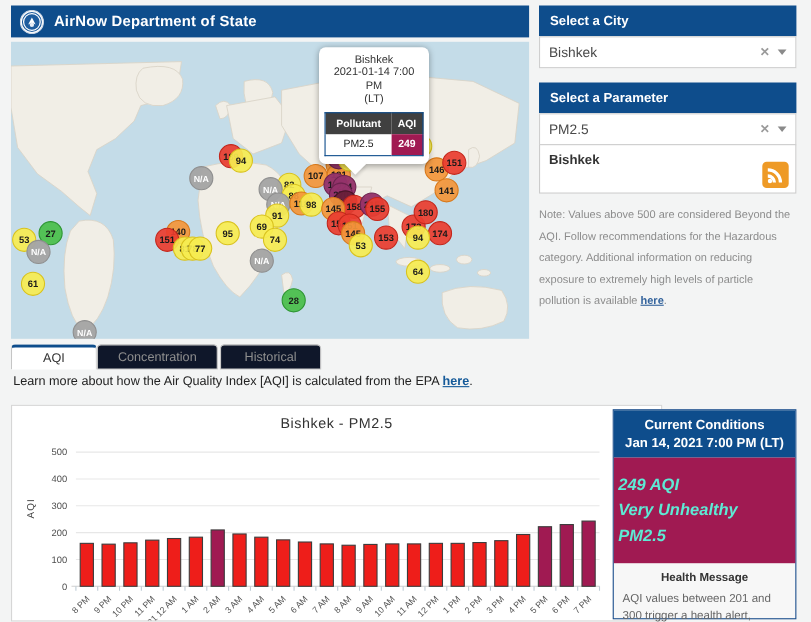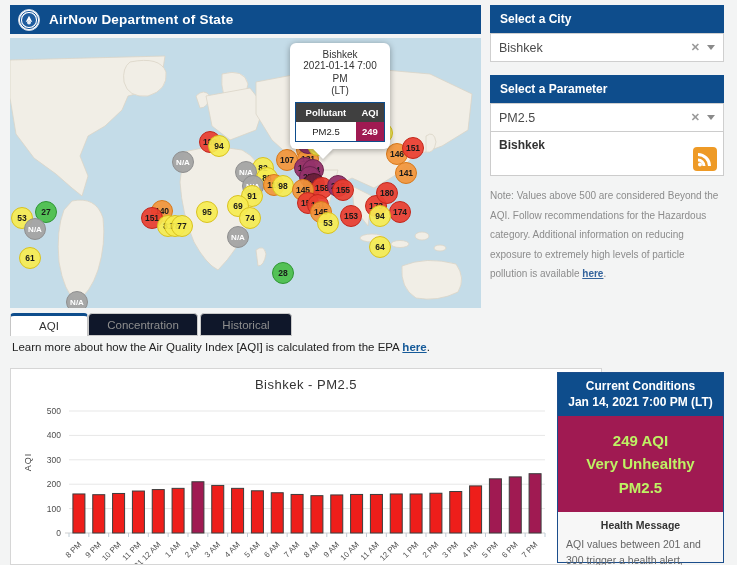--- a/index.html
+++ b/index.html
@@ -82,21 +82,21 @@
     transform:rotate(-90deg); letter-spacing:1px; }
   #chart-svg { position:absolute; left:0; top:0; }
 
   
   #cc-panel { position:absolute; left:557px; top:372px; width:167px; height:191px;
     border:1px solid #1B4E8C; background:#F7F7F7; }
   #cc-head { background:#0E4D8C; color:#fff; text-align:center; padding:6px 4px 7px; }
   #cc-head .l1 { font-size:12px; font-weight:bold; }
   #cc-head .l2 { font-size:9.5px; font-weight:bold; margin-top:2px; }
   #cc-head .l3 { font-size:12px; font-weight:bold; margin-top:2px; }
-  #cc-aqi { background:#A01A52; color:#bef264; text-align:center; padding:13px 4px; }
+  #cc-aqi { background:#A01A52; color:#5eead4; text-align:left; padding:13px 4px;font-style:italic; }
   #cc-aqi div { font-size:15px; font-weight:bold; line-height:1.55; }
   #cc-health { padding:7px 8px; }
   #cc-health .ht { font-size:10.5px; font-weight:bold; color:#333; text-align:center; }
   #cc-health .hb { font-size:10.5px; color:#666; line-height:1.55; margin-top:5px; }
 </style>
 </head>
 <body>
 
 <div id="app-header">
   <span style="display:flex;">
@@ -180,21 +180,21 @@
       <div class="marker cat-unhealthy" style="left: 341px; top: 178px;">153</div>
       <div class="marker cat-unhealthy" style="left: 350px; top: 174px; margin-left: 40px;">174</div>
       <div class="marker cat-unhealthy" style="left: 366px; top: 168px;">173</div>
       <div class="marker cat-unhealthy" style="left: 377px; top: 155px;">180</div>
       <div class="marker cat-moderate" style="left: 372px; top: 95px;">75</div>
       <div class="marker cat-moderate" style="left: 370px; top: 178px;">94</div>
       <div class="marker cat-moderate" style="left: 370px; top: 209px;">64</div>
       <div class="marker cat-usg" style="left: 387px; top: 116px; text-align: right;">146</div>
       <div class="marker cat-unhealthy" style="left: 403px; top: 110px;">151</div>
       <div class="marker cat-usg" style="left: 396px; top: 135px;">141</div>
-      <div class="marker cat-good" style="left: 257px; top: 235px; margin-left: 16px;">28</div>
+      <div class="marker cat-good" style="left: 257px; top: 235px;">28</div>
     </div>
 
   <div id="map-popup">
     <div class="city">Bishkek</div>
     <div class="dt">2021-01-14 7:00 PM</div>
     <div class="dt">(LT)</div>
     <table>
       <tbody>
           <tr>
         <th>Pollutant</th>

